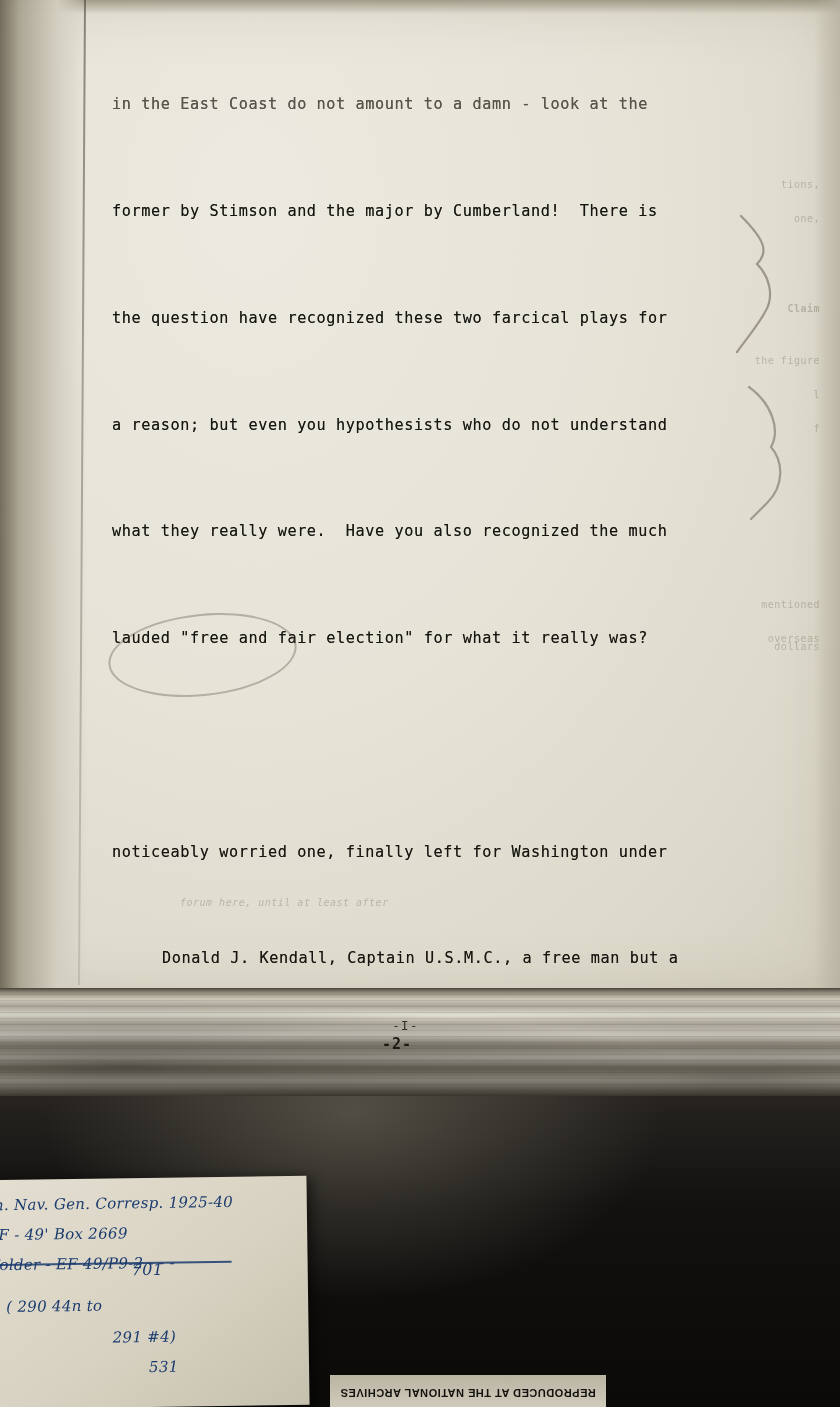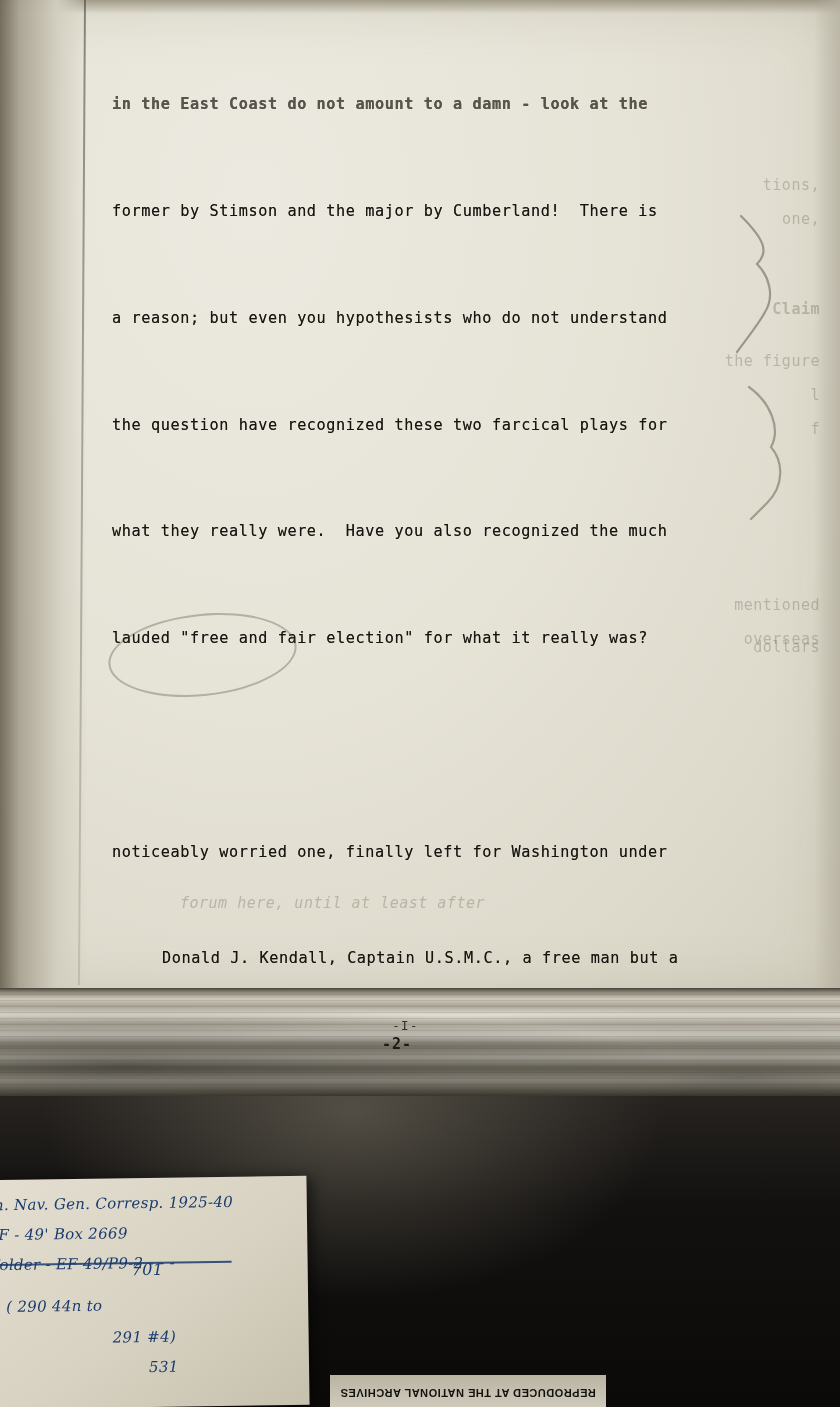--- a/index.html
+++ b/index.html
@@ -71,21 +71,21 @@
     font-family: "DejaVu Sans Mono", monospace;
     font-size: 15.2px;
     line-height: 35.6px;
     letter-spacing: 0.6px;
     color: #17150f;
     white-space: pre-wrap;
     text-shadow: 0 0 0.6px rgba(0,0,0,0.55);
   }
   .typed .ln { display: block; }
   .indent { padding-left: 50px; }
-  .faded-first { color: #59544a; font-weight: bold; }
+  .faded-first { color: #59544a; }
 
   
   .ink-oval {
     position: absolute;
     left: 108px; top: 614px;
     width: 185px; height: 78px;
     border: 2px solid rgba(70,65,50,0.32);
     border-radius: 50% / 50%;
     transform: rotate(-6deg);
     pointer-events: none;
@@ -102,21 +102,21 @@
     width: 50px; height: 135px;
     pointer-events: none;
   }
 
   
   .ghost {
     position: absolute;
     right: 20px;
     color: rgba(90,85,70,0.30);
     font-family: "DejaVu Sans Mono", monospace;
-    font-size: 15px;
+    font-size: 10px;
     line-height: 34px;
     letter-spacing: .5px;
     text-align: right;
     pointer-events: none;
   }
 
   
   .stack {
     position: absolute;
     left: 0; top: 988px;
@@ -230,22 +230,22 @@
     <div class="ghost" style="top:378px;">l</div>
     <div class="ghost" style="top:412px;">f</div>
     <div class="ghost" style="top:588px;">mentioned</div>
     <div class="ghost" style="top:622px;">overseas</div>
     <div class="ghost" style="top:630px;">dollars</div>
     <div class="ghost" style="top:886px; left:180px; right:auto; text-align:left;font-style:italic;">forum here, until at least after</div>
 
     <div class="typed">
       <span class="ln faded-first">in the East Coast do not amount to a damn - look at the</span>
       <span class="ln">former by Stimson and the major by Cumberland!  There is</span>
+      <span class="ln">the question have recognized these two farcical plays for</span>
       <span class="ln">a reason; but even you hypothesists who do not understand</span>
-      <span class="ln">the question have recognized these two farcical plays for</span>
       <span class="ln">what they really were.  Have you also recognized the much</span>
       <span class="ln">lauded "free and fair election" for what it really was?</span>
       <span class="ln">&nbsp;</span>
       <span class="ln">noticeably worried one, finally left for Washington under</span>
       <span class="ln indent">Donald J. Kendall, Captain U.S.M.C., a free man but a</span>
       <span class="ln">the wing of a major of marines, who, no doubt, will,</span>
       <span class="ln">ostensibly for the good of the service, see that he is</span>
       <span class="ln">quietly exonerated - but there is another side to the</span>
       <span class="ln">question.  There are a score and more Costenos of the</span>
       

